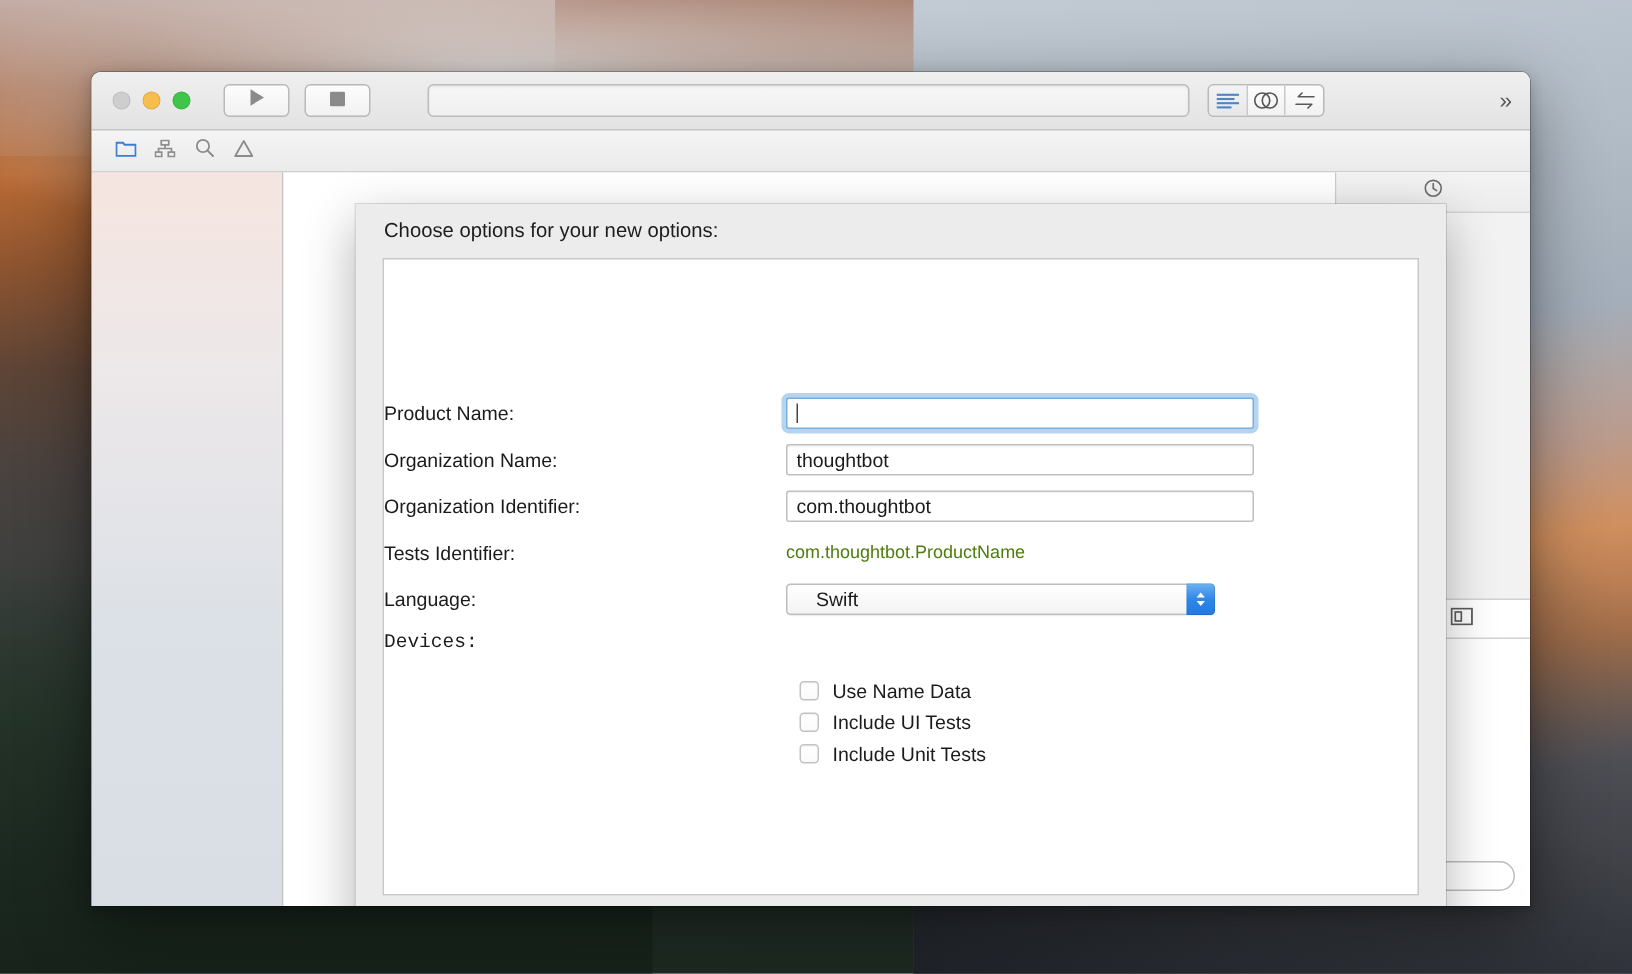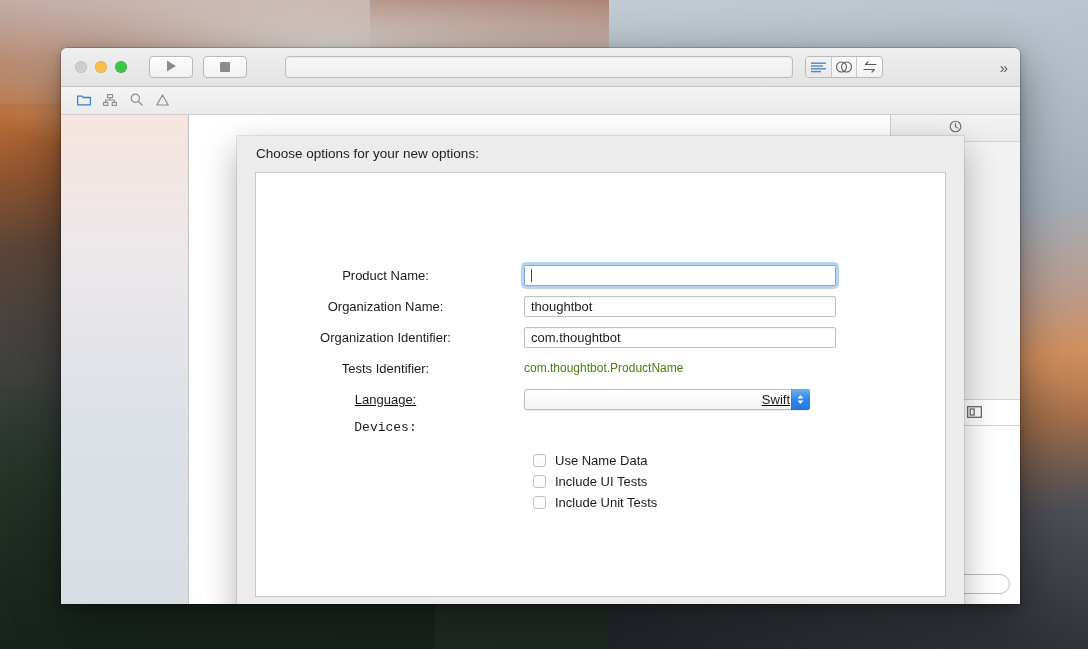--- a/index.html
+++ b/index.html
@@ -163,21 +163,21 @@
     position:absolute; left:18px; top:36px; width:691px; height:425px;
     background:#fff; border:1px solid #c8c8c8;
   }
 
   
   #form{
     position:absolute; left:0; right:0; top:92px;
   }
   .row{ display:flex; align-items:center; margin-bottom:10px; }
   .lbl{
-    width:268px; text-align:center; padding-right:9px;
+    width:268px; text-align:left; padding-right:9px;
     font-size:13px; color:#1b1b1b;
   }
   .txt{
     width:312px; height:21px;
     border:1px solid #c0c0c0; border-radius:2px; background:#fff;
     font-size:13px; color:#1b1b1b;
     padding:0 6px; line-height:19px;
     box-shadow:inset 0 1px 1px rgba(0,0,0,.05);
   }
   .txt.focused{
@@ -190,21 +190,20 @@
     vertical-align:-2px; animation:none;
   }
   .ro{ font-size:12px; color:#4d7c0f; line-height:21px; }
 
   .popup{
     width:286px; height:21px; position:relative;
     border:1px solid #bdbdbd; border-radius:3px;
     background:linear-gradient(180deg,#ffffff 0%,#f3f3f3 100%);
     font-size:13px; color:#1b1b1b; line-height:19px; padding:0 19px;
     box-shadow:0 .5px 1px rgba(0,0,0,.08);
-    text-align:right;
   }
   .stepper{
     position:absolute; right:-1px; top:-1px; width:19px; height:21px;
     border-radius:0 3px 3px 0;
     background:linear-gradient(180deg,#6eb2f2 0%,#2f87e8 50%,#2279e0 100%);
     display:flex; flex-direction:column; align-items:center; justify-content:center;
     gap:1px; box-shadow:inset 0 0 0 .5px rgba(0,0,0,.12);
   }
 
   .cbrow{ display:flex; align-items:center; margin-bottom:6px; }
@@ -377,21 +376,21 @@
         <div class="row">
           <div class="lbl">Organization Identifier:</div>
           <div class="txt">com.thoughtbot</div>
         </div>
 
         <div class="row">
           <div class="lbl">Tests Identifier:</div>
           <div class="ro">com.thoughtbot.ProductName</div>
         </div>
 
-        <div class="row" style="margin-top:4px;text-decoration:underline;">
+        <div class="row" style="margin-top:4px;">
           <div class="lbl">Language:</div>
           <div class="popup">
             <span>Swift</span>
             <span class="stepper">
               <svg width="9" height="13" viewBox="0 0 9 13">
                 <polygon points="4.5,2 7.3,5.4 1.7,5.4" fill="#fff"></polygon>
                 <polygon points="4.5,11 7.3,7.6 1.7,7.6" fill="#fff"></polygon>
               </svg>
             </span>
           </div>

